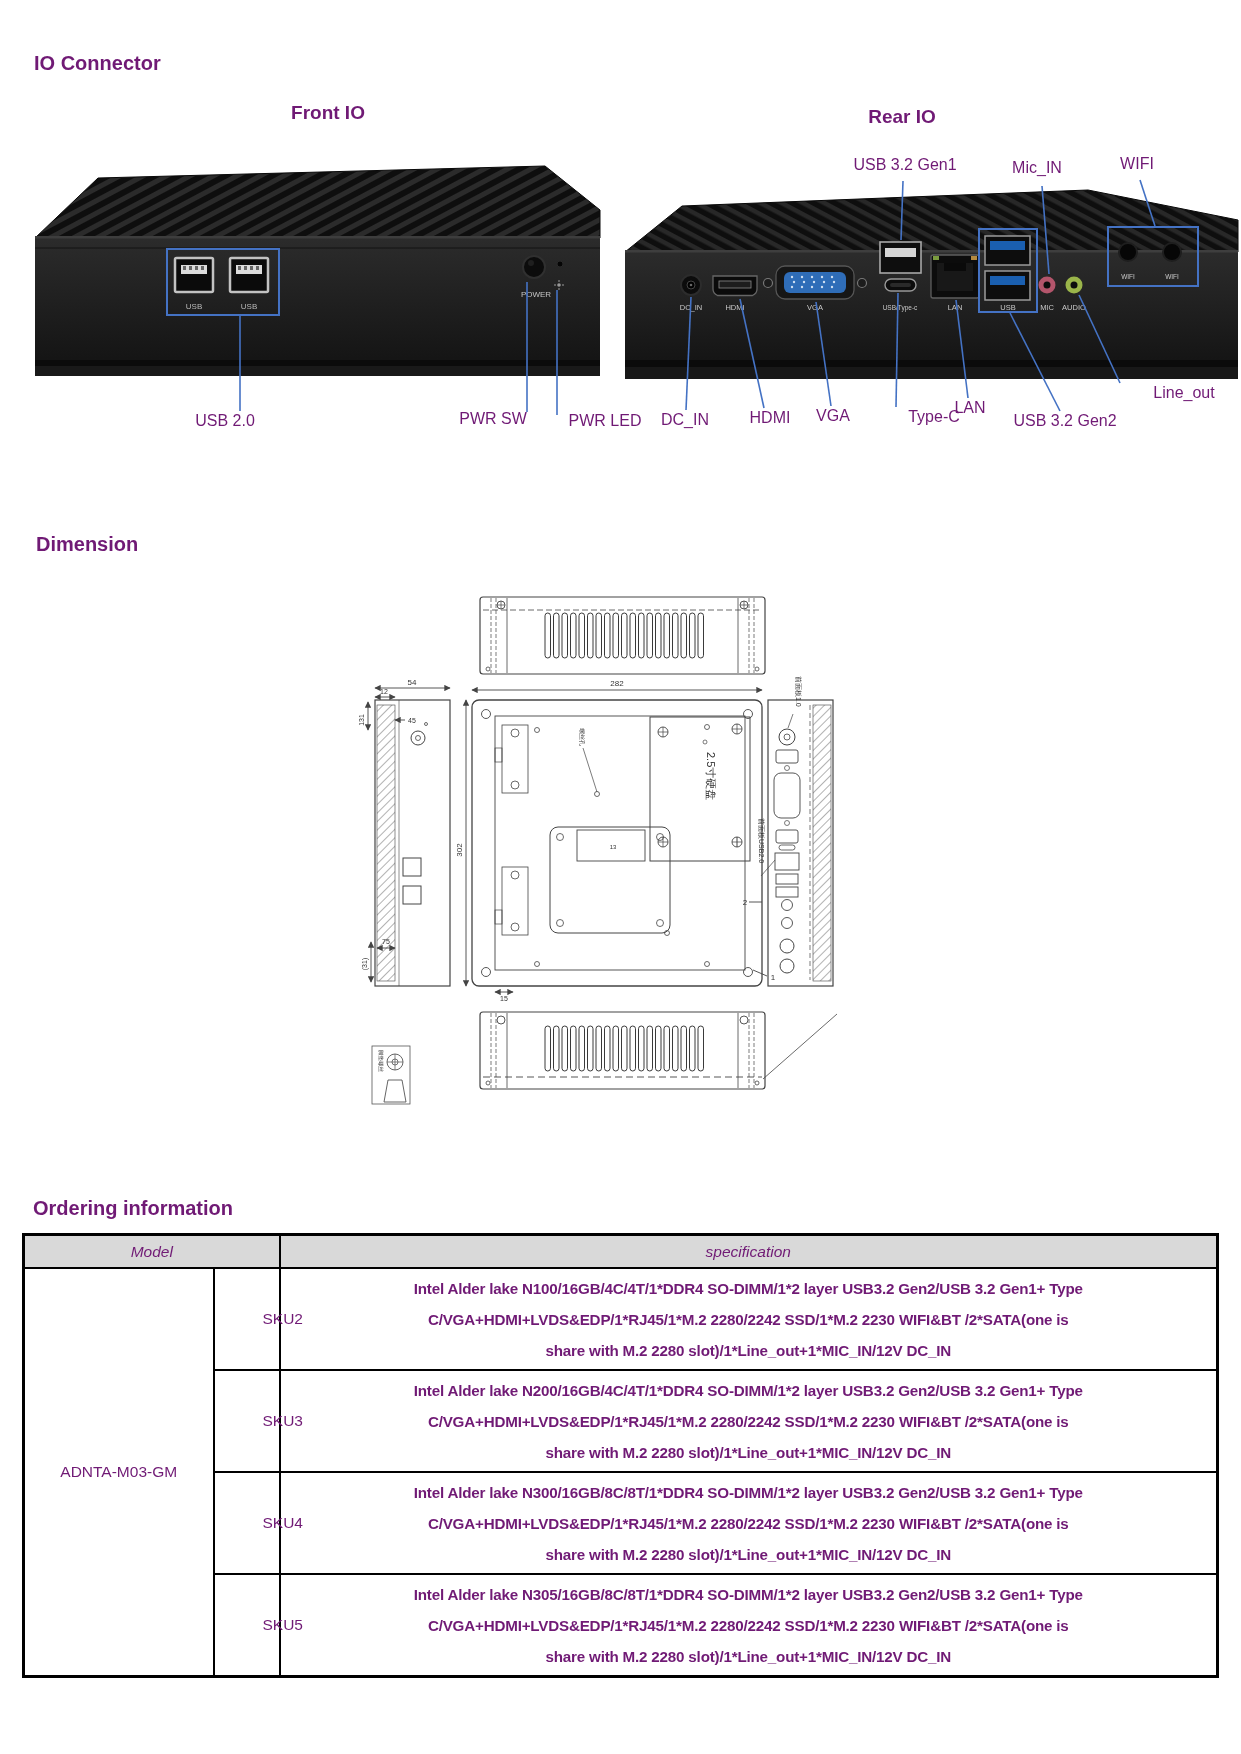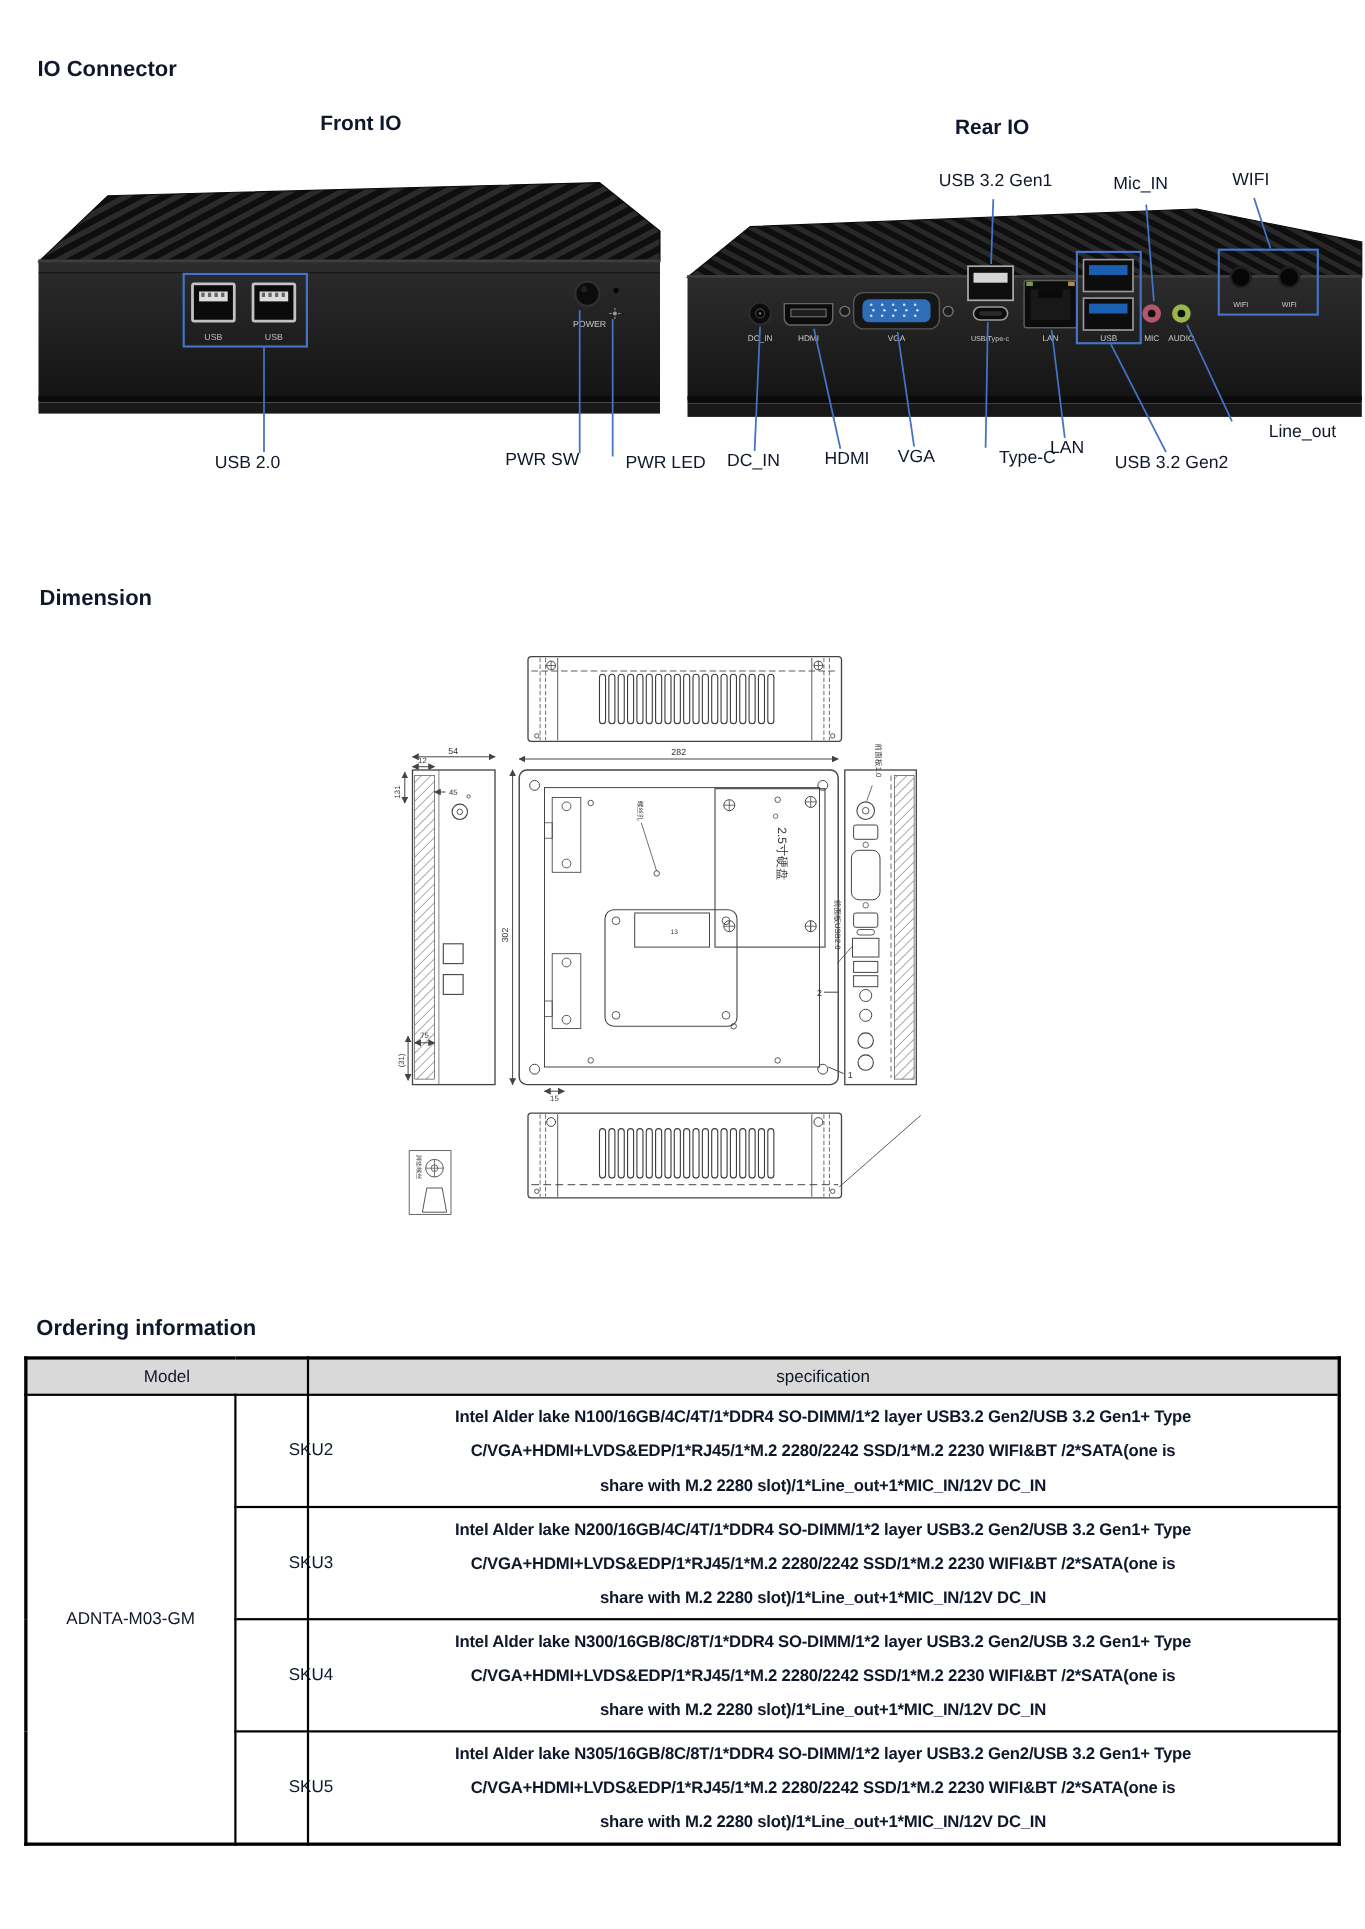--- a/index.html
+++ b/index.html
@@ -1,29 +1,29 @@
 <!DOCTYPE html>
 <html><head>
 <meta charset="utf-8">
 <style>
   html,body{margin:0;padding:0;background:#fff;}
   #page{position:relative;width:1241px;height:1754px;background:#ffffff;overflow:hidden;
-        font-family:"Liberation Sans", sans-serif;color:#0f172a;}
+        font-family:"Liberation Sans", sans-serif;color:#701a75;}
   .h1{position:absolute;font-size:20px;font-weight:700;letter-spacing:0px;}
   .subtitle{position:absolute;font-size:19px;font-weight:700;transform:translateX(-50%);white-space:nowrap;}
   .callout{position:absolute;font-size:16px;font-weight:500;transform:translateX(-50%);white-space:nowrap;}
   svg{position:absolute;left:0;top:0;}
   #photoLayer{left:0;top:0;}
   #dimLayer{left:355px;top:580px;}
   
   #orderTableWrap{position:absolute;left:22px;top:1233px;width:1194px;}
   table{border-collapse:collapse;table-layout:fixed;width:1194px;}
   th,td{border:2px solid #000;padding:0;vertical-align:middle;}
   table{border:3px solid #000;}
-  th{background:#d9d9d9;font-weight:400;font-size:15.5px;height:31px;}
+  th{background:#d9d9d9;font-weight:400;font-size:15.5px;height:31px;font-style:italic;}
   td.sku{ text-align:center;font-size:15.5px;font-weight:500;padding-left:48px;}
   td.model{text-align:center;font-size:15.5px;font-weight:500;}
   td.spec{padding:1px 10px 0 10px;height:99px;text-align:center;}
   td.spec .ln{font-size:15.2px;font-weight:700;line-height:31px;white-space:nowrap;letter-spacing:-0.2px;}
   .svgtext{font-family:"Liberation Sans", sans-serif;}
 </style>
 </head>
 <body>
 
 <div id="page">

